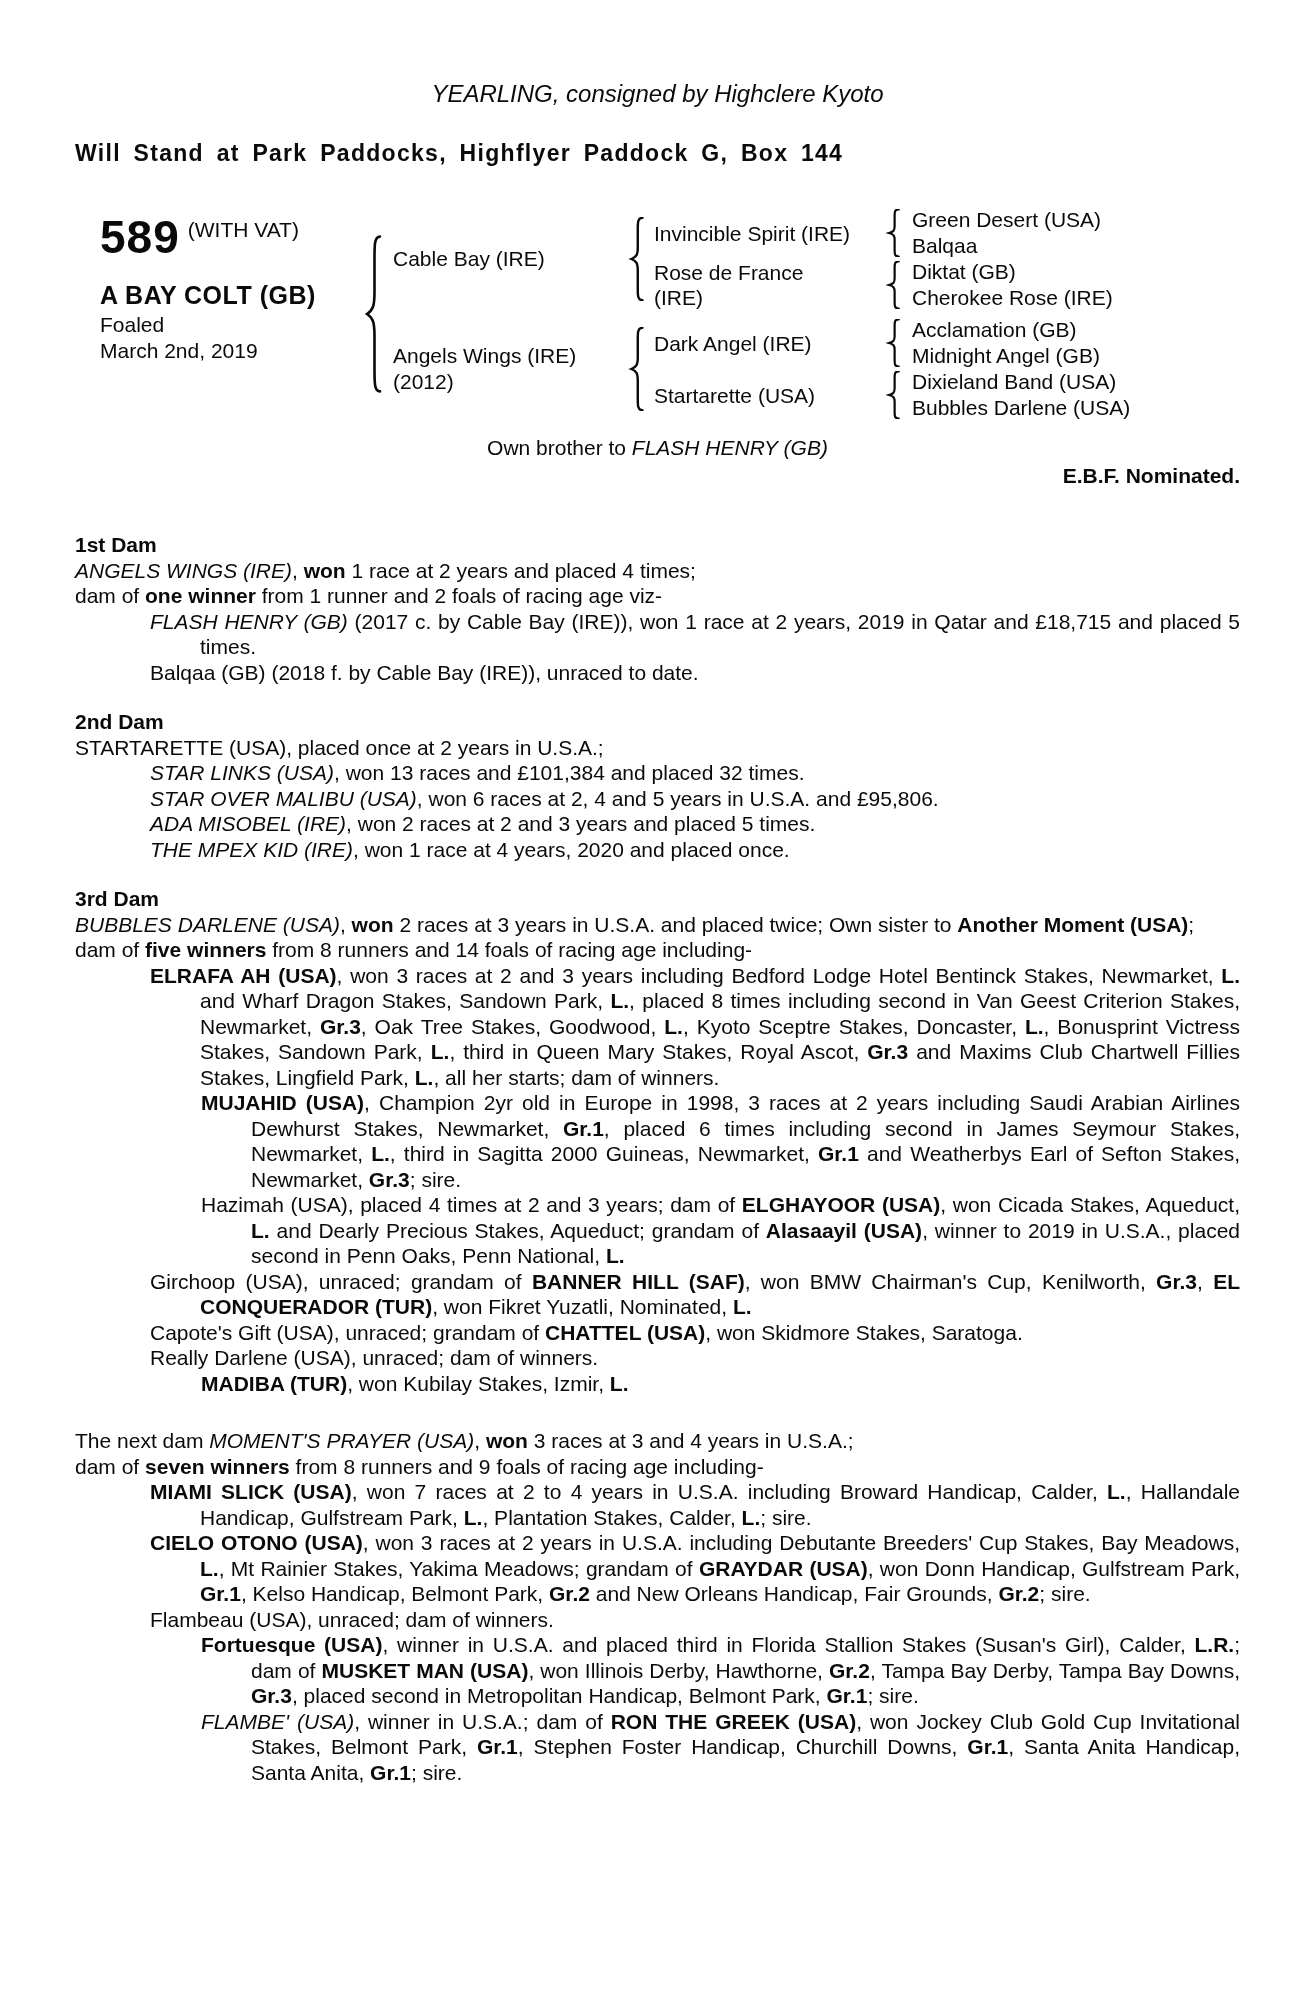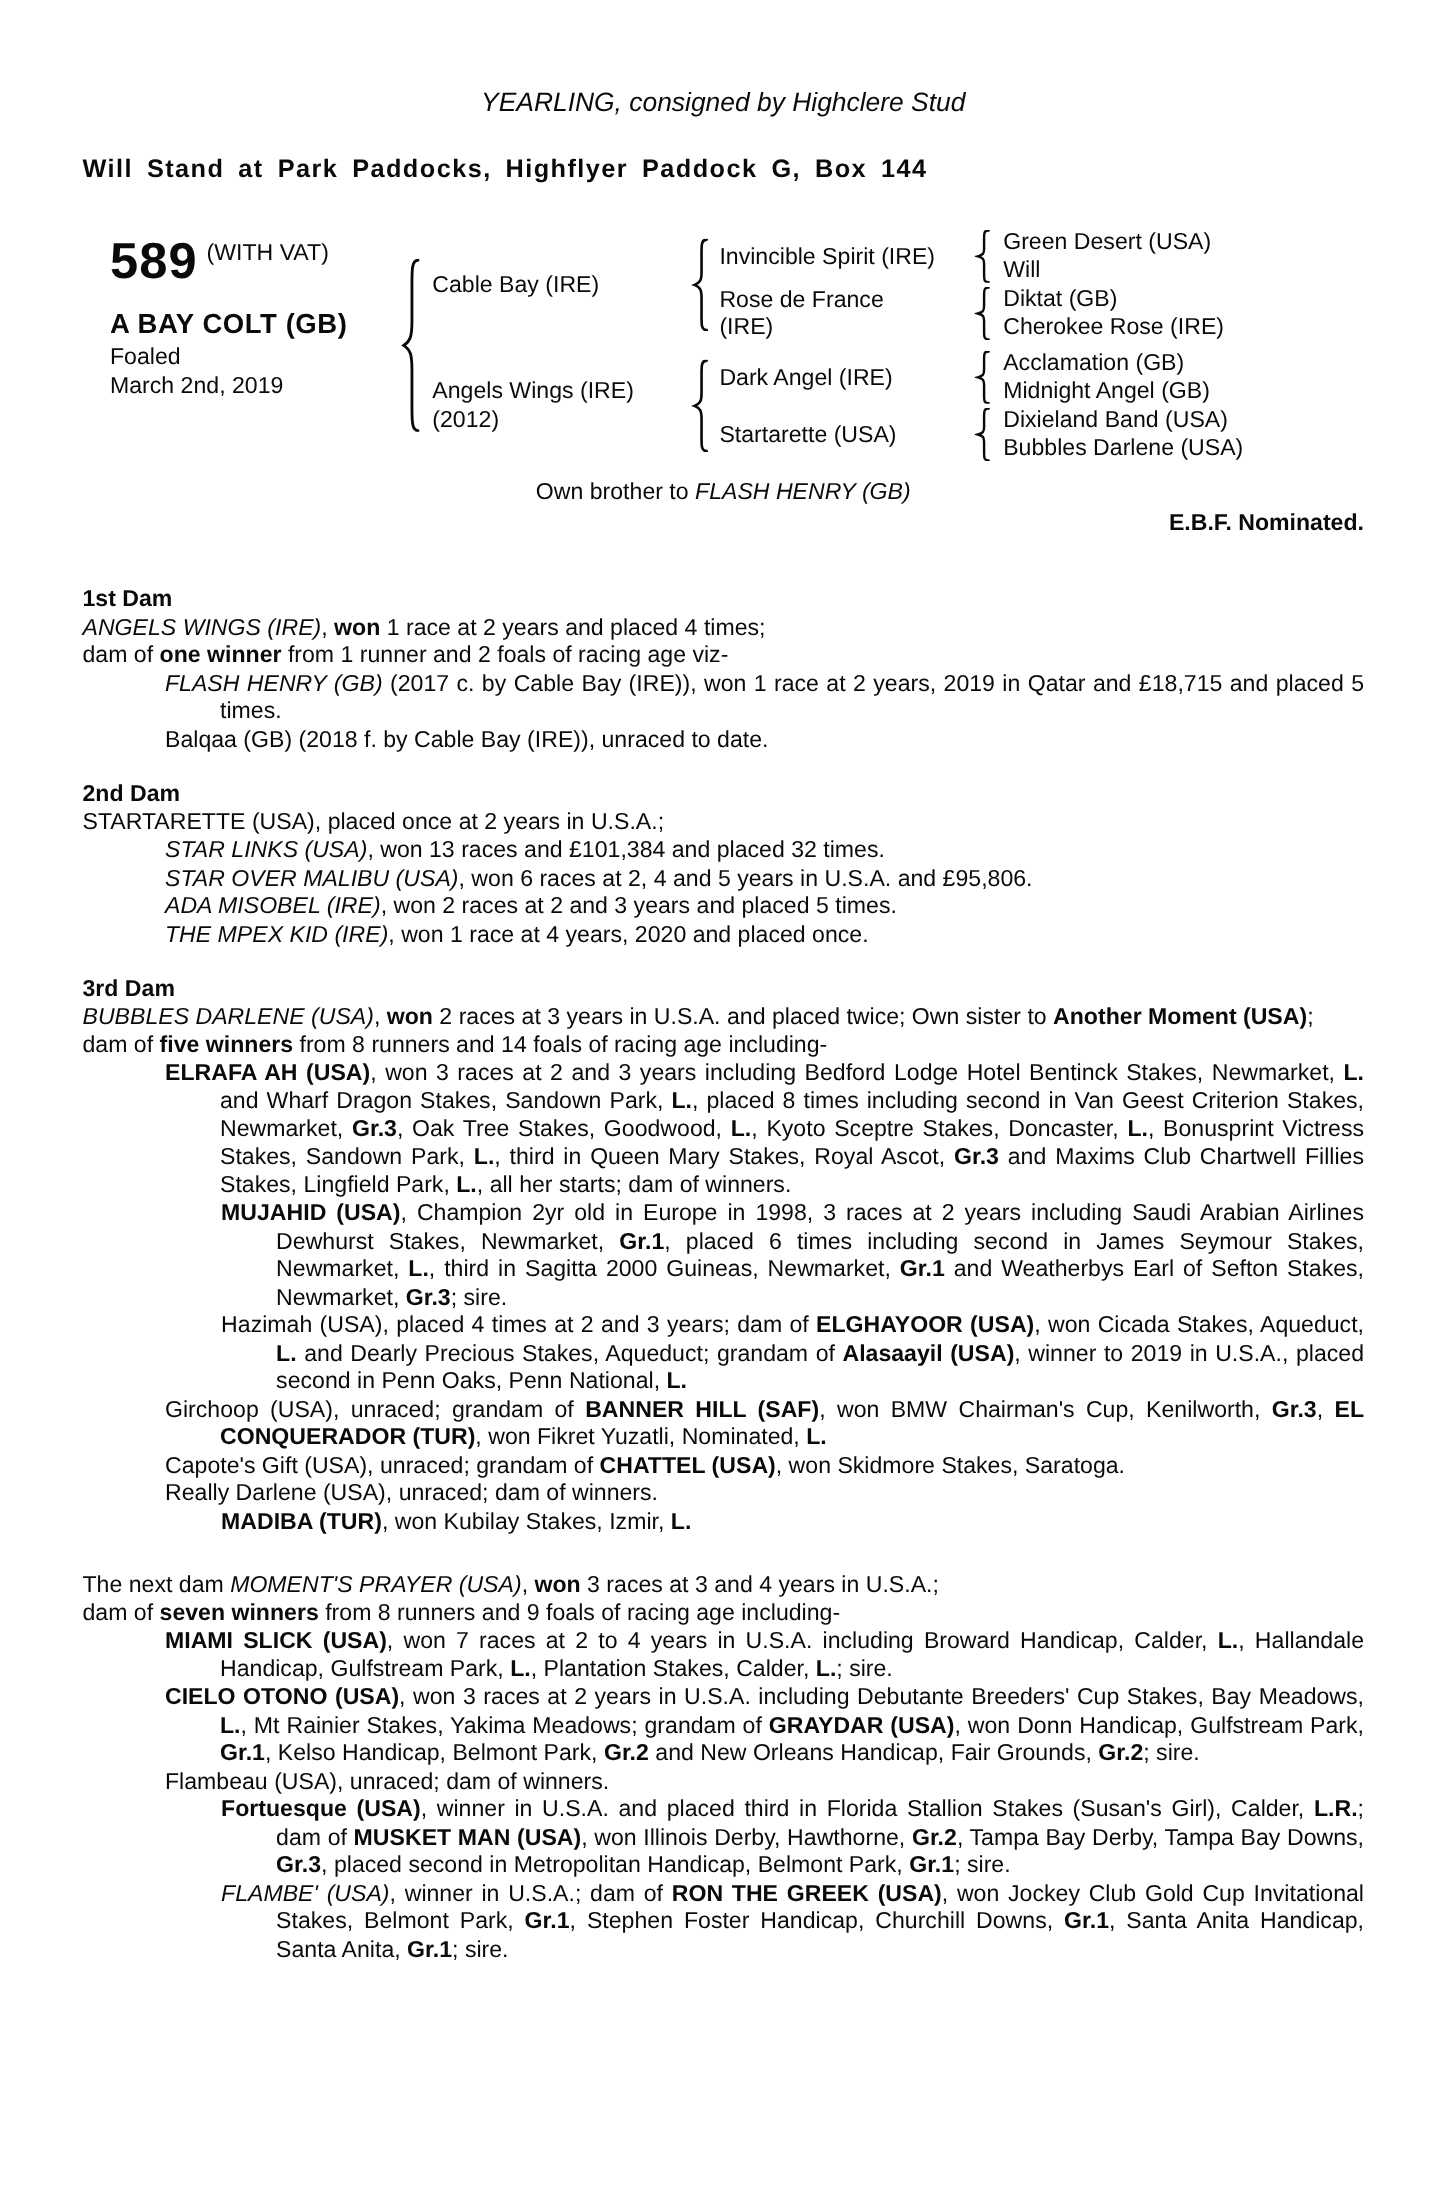--- a/index.html
+++ b/index.html
@@ -79,21 +79,21 @@
   .p { text-align: justify; }
   .p.root { padding-left: 75px;  text-indent: -75px; }
   .p.l1   { padding-left: 125px; text-indent: -50px; }
   .p.l2   { padding-left: 176px; text-indent: -50px; }
 </style>
 </head>
 <body>
 
 <div class="page">
 
-  <div class="consign-line">YEARLING, consigned by Highclere Stud</div>
+  <div class="consign-line">YEARLING, consigned by Highclere Kyoto</div>
   <div class="stand-line">Will Stand at Park Paddocks, Highflyer Paddock G, Box 144</div>
 
   <div class="ped">
     <div class="lot-block">
       <div class="lot-row">
         <span class="lot-num">589</span>
         <span class="lot-vat">(WITH VAT)</span>
       </div>
       <div class="lot-desc">A BAY COLT (GB)</div>
       <div class="lot-foaled first">Foaled</div>
@@ -118,21 +118,21 @@
         <div class="gp-col">
           <div class="gp-row">
             <div class="gp-cell"><span>Invincible Spirit (IRE)</span></div>
             <div class="smbrace-wrap">
               <svg class="brace-svg brace-sm" viewBox="0 0 20 100" preserveAspectRatio="none" aria-hidden="true">
                 <path d="M17 1 C11 1 11.5 7 11.5 18 L11.5 36 C11.5 45 10 47.5 4 50 C10 52.5 11.5 55 11.5 64 L11.5 82 C11.5 93 11 99 17 99" vector-effect="non-scaling-stroke" stroke-width="2.2"></path>
               </svg>
             </div>
             <div class="ggp-col">
               <div class="ggp">Green Desert (USA)</div>
-              <div class="ggp">Will</div>
+              <div class="ggp">Balqaa</div>
             </div>
           </div>
           <div class="gp-row">
             <div class="gp-cell"><span>Rose de France</span><br><span>(IRE)</span></div>
             <div class="smbrace-wrap">
               <svg class="brace-svg brace-sm" viewBox="0 0 20 100" preserveAspectRatio="none" aria-hidden="true">
                 <path d="M17 1 C11 1 11.5 7 11.5 18 L11.5 36 C11.5 45 10 47.5 4 50 C10 52.5 11.5 55 11.5 64 L11.5 82 C11.5 93 11 99 17 99" vector-effect="non-scaling-stroke" stroke-width="2.2"></path>
               </svg>
             </div>
             <div class="ggp-col">

